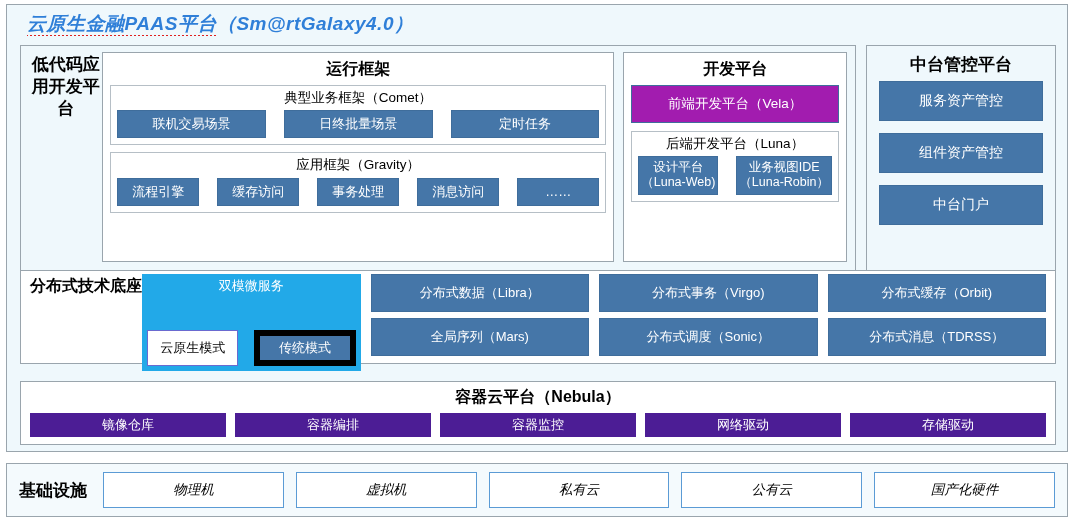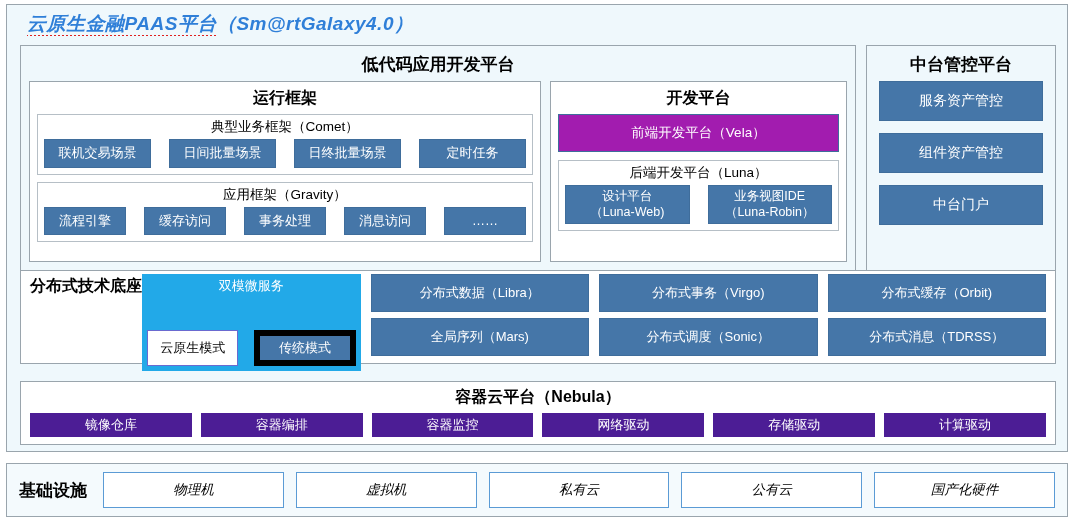--- a/index.html
+++ b/index.html
@@ -65,21 +65,21 @@
     box-sizing: border-box;
     border: 1px solid #9aa5ad;
     background: #ffffff;
   }
 
   .panel-lowcode {
     flex: 0 0 836px;
     background: #eff8fc;
     padding: 6px 8px 8px 8px;
     display: flex;
-    flex-direction: column;
+    flex-direction: row;
   }
   .panel-zhongtai {
     flex: 1 1 auto;
     background: #eff8fc;
     padding: 6px 12px 10px 12px;
     display: flex;
     flex-direction: column;
   }
 
   .panel-heading {
@@ -333,21 +333,20 @@
 
       <div class="lowcode-body">
 
         <div class="subpanel subpanel-runtime">
           <div class="subpanel-heading">运行框架</div>
 
           <div class="groupbox">
             <div class="group-title">典型业务框架（Comet）</div>
             <div class="chip-row">
               <div class="chip">联机交易场景</div>
-              <div class="chip">日间批量场景</div>
               <div class="chip">日终批量场景</div>
               <div class="chip">定时任务</div>
             </div>
           </div>
 
           <div class="groupbox">
             <div class="group-title">应用框架（Gravity）</div>
             <div class="chip-row">
               <div class="chip">流程引擎</div>
               <div class="chip">缓存访问</div>
@@ -423,21 +422,20 @@
   </div>
 
   <div class="panel-container">
     <div class="panel-heading">容器云平台（Nebula）</div>
     <div class="container-row">
       <div class="cy-chip">镜像仓库</div>
       <div class="cy-chip">容器编排</div>
       <div class="cy-chip">容器监控</div>
       <div class="cy-chip">网络驱动</div>
       <div class="cy-chip">存储驱动</div>
-      <div class="cy-chip">计算驱动</div>
     </div>
   </div>
 
 </div>
 
 <div class="panel-infra">
   <div class="infra-label">基础设施</div>
   <div class="infra-row">
     <div class="infra-chip">物理机</div>
     <div class="infra-chip">虚拟机</div>

